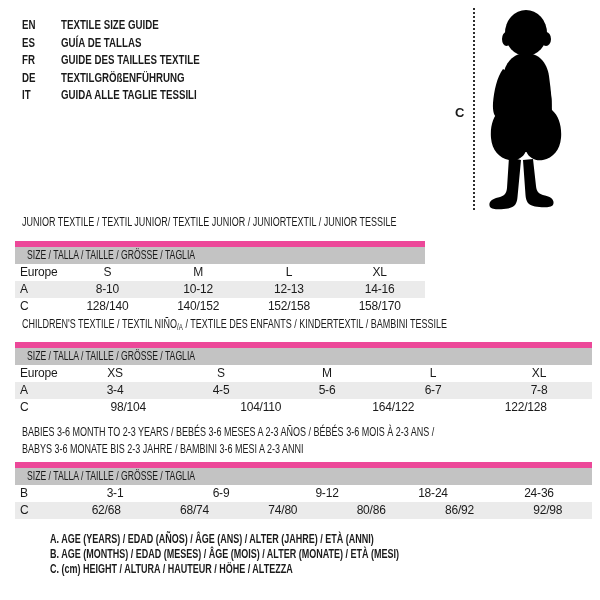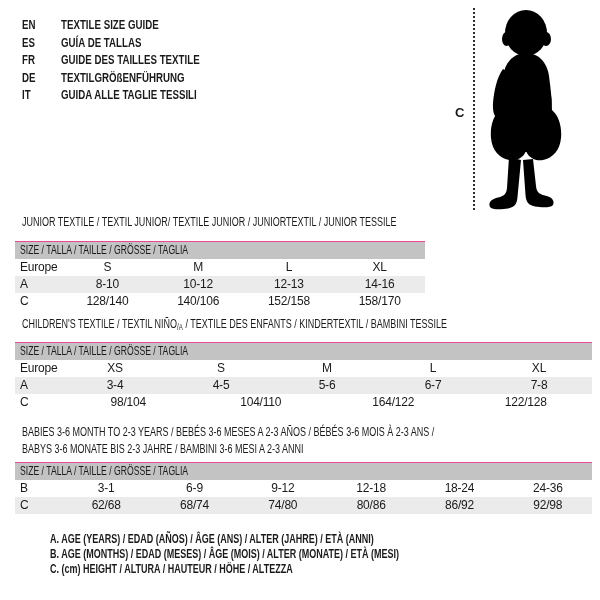--- a/index.html
+++ b/index.html
@@ -18,21 +18,21 @@
 
   
   .measure-line{position:absolute;left:473px;top:8px;height:202px;width:0;border-left:2px dotted #2d2d2d;}
   .fig-label{position:absolute;left:455px;top:105px;font-weight:bold;font-size:13px;}
   .baby-svg{position:absolute;left:482px;top:7px;}
   .baby-svg path,.baby-svg ellipse{fill:var(--sil);}
 
   
   .tbl-title{position:absolute;font-weight:normal;font-size:12.5px;line-height:16.5px;}
   .tbl{position:absolute;font-size:12px;}
-  .sizebar{height:17px;line-height:17px;background:var(--bar);border-top:1px solid #ec4899;padding-left:5px;}
+  .sizebar{height:17px;line-height:17px;background:var(--bar);border-top:6px solid #ec4899;padding-left:12px;}
   .trow{display:flex;height:17px;line-height:17px;letter-spacing:-0.2px;}
   .trow.shaded{background:var(--shade);}
   .tlabel{width:47px;padding-left:5px;box-sizing:border-box;}
   .tcell{flex:1;text-align:center;}
 
   #title-0{left:22px;top:214px;} #table-0{left:15px;top:241px;width:410px;}
   #title-1{left:22px;top:316px;} #table-1{left:15px;top:342px;width:577px;}
   #title-2{left:22px;top:424px;} #table-2{left:15px;top:462px;width:577px;}
 
   .subscript{font-size:8.5px;vertical-align:-2px;}
@@ -99,21 +99,21 @@
         <div class="trow shaded">
           <div class="tlabel">A</div>
           <div class="tcell">8-10</div>
           <div class="tcell">10-12</div>
           <div class="tcell">12-13</div>
           <div class="tcell">14-16</div>
         </div>
         <div class="trow">
           <div class="tlabel">C</div>
           <div class="tcell">128/140</div>
-          <div class="tcell">140/106</div>
+          <div class="tcell">140/152</div>
           <div class="tcell">152/158</div>
           <div class="tcell">158/170</div>
         </div>
       </div>
   </div>
 
   <div class="tbl-title" id="title-1">
       <div><span class="cond"><span>CHILDREN'S TEXTILE / TEXTIL NIÑO</span><span class="subscript">/A</span><span> / TEXTILE DES ENFANTS / KINDERTEXTIL / BAMBINI TESSILE</span></span></div>
     </div>
   <div class="tbl" id="table-1">
@@ -150,21 +150,20 @@
       <div><span class="cond"><span>BABYS 3-6 MONATE BIS 2-3 JAHRE / BAMBINI 3-6 MESI A 2-3 ANNI</span></span></div>
     </div>
   <div class="tbl" id="table-2">
     <div class="sizebar"><span class="cond">SIZE / TALLA / TAILLE / GRÖSSE / TAGLIA</span></div>
     <div>
         <div class="trow">
           <div class="tlabel">B</div>
           <div class="tcell">3-1</div>
           <div class="tcell">6-9</div>
           <div class="tcell">9-12</div>
-          <div class="tcell">12-18</div>
           <div class="tcell">18-24</div>
           <div class="tcell">24-36</div>
         </div>
         <div class="trow shaded">
           <div class="tlabel">C</div>
           <div class="tcell">62/68</div>
           <div class="tcell">68/74</div>
           <div class="tcell">74/80</div>
           <div class="tcell">80/86</div>
           <div class="tcell">86/92</div>

